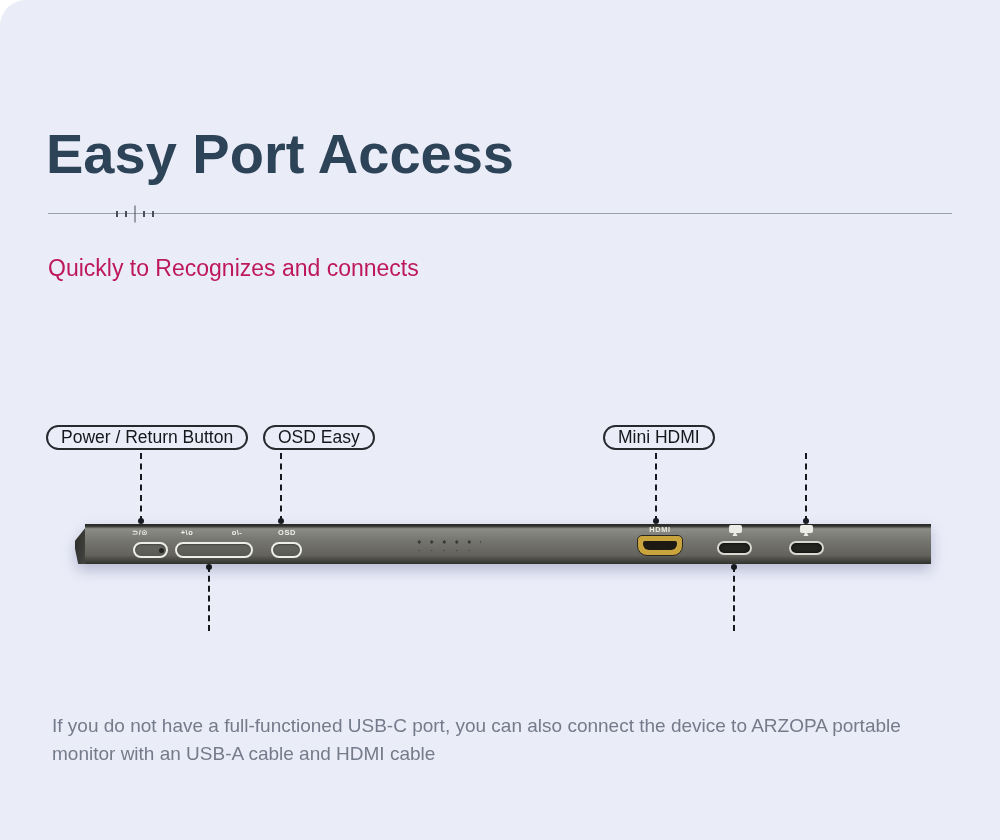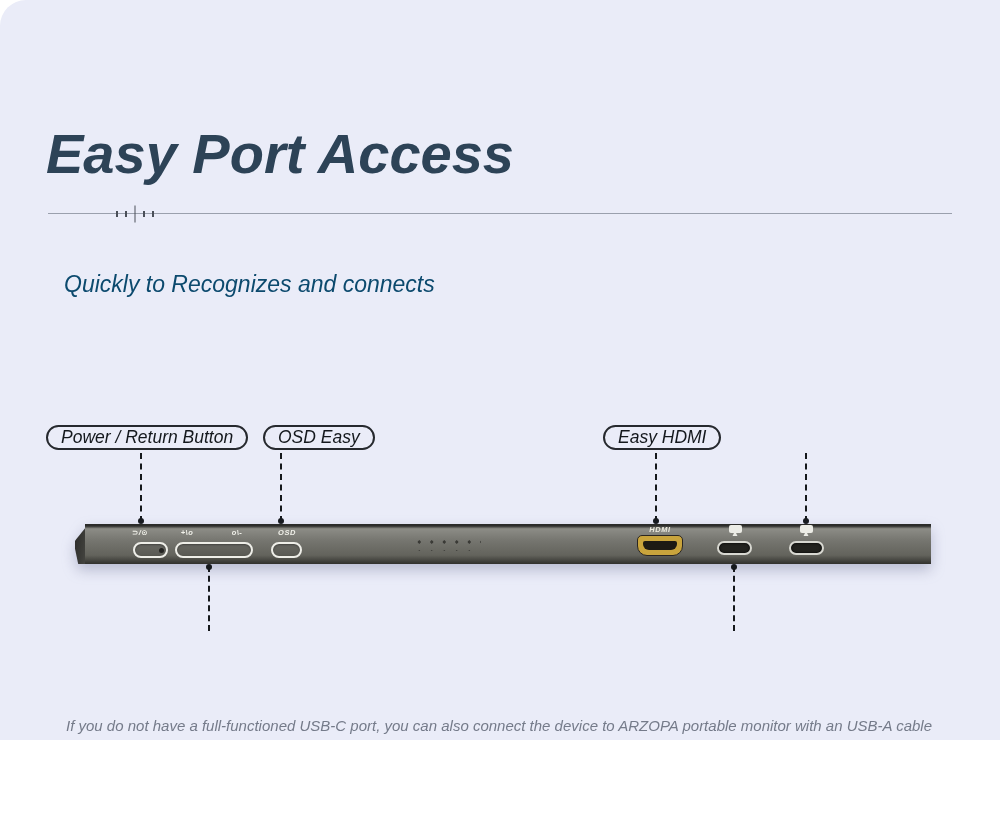--- a/index.html
+++ b/index.html
@@ -1,32 +1,32 @@
 <!DOCTYPE html>
 <html><head>
 <meta charset="utf-8">
 <style>
   html,body{margin:0;padding:0;background:#ffffff;}
   *{box-sizing:border-box;font-family:"Liberation Sans","DejaVu Sans",sans-serif;}
   #canvas{
-    position:relative;width:1000px;height:740px;overflow:hidden;
-    background:#eaecf8;border-top-left-radius:26px;font-style:italic;
+    position:relative;width:1000px;height:840px;overflow:hidden;
+    background:#eaecf8;border-top-left-radius:26px;
   }
   
   .title{
     position:absolute;left:46px;top:126px;margin:0;
     font-size:56px;font-weight:700;color:#2d4357;letter-spacing:0;line-height:1;
   }
   .divider{position:absolute;left:48px;top:213px;width:904px;height:1px;background:#9aa0ad;}
   .divider .tick{position:absolute;background:#4a4f58;top:50%;transform:translate(-50%,-50%);}
   .tick.small{width:2px;height:6px;}
   .tick.tall{width:1px;height:17px;}
   .subtitle{
-    position:absolute;left:48px;top:255px;margin:16px;
-    font-size:23px;color:#0c4a6e;font-weight:400;
+    position:absolute;left:48px;top:255px;margin:0;
+    font-size:23px;color:#be185d;font-weight:400;
   }
   
   .pill{
     position:absolute;height:25px;display:inline-flex;align-items:center;
     padding:0 13px;border:2px solid #26292e;border-radius:999px;
     font-size:17.5px;color:#14181d;white-space:nowrap;background:transparent;
   }
   
   .dash{position:absolute;width:0;border-left:2px dashed #15181c;}
   .dash::after{
@@ -84,22 +84,22 @@
   .usbc{
     position:absolute;width:35px;height:14px;border:2px solid #d8d8d1;
     border-radius:999px;background:#23231f;box-shadow:inset 0 0 3px #000;
   }
   .mon-icon{position:absolute;width:14px;height:13px;transform:translateX(-50%);}
   .mon-icon .screen{width:13px;height:8px;margin:0 auto;background:#ecece6;border-radius:2px;}
   .mon-icon .stand{width:7px;height:3px;margin:0 auto;background:#ecece6;
     clip-path:polygon(15% 100%,85% 100%,65% 0,35% 0);}
   
   .footnote{
-    position:absolute;left:66px;top:712px;width:872px;margin:0;
-    font-size:15px;line-height:28px;color:#757b8a;font-weight:400;
+    position:absolute;left:52px;top:712px;width:872px;margin:0;
+    font-size:19px;line-height:28px;color:#757b8a;font-weight:400;
   }
 </style>
 </head>
 <body>
 
 <div id="canvas">
 
   <h1 class="title">Easy Port Access</h1>
 
   <div class="divider">
@@ -112,21 +112,21 @@
 
   <p class="subtitle">Quickly to Recognizes and connects</p>
 
   <div class="pill" style="left:46px;top:425px">
       <span>Power / Return Button</span>
     </div>
   <div class="pill" style="left:263px;top:425px">
       <span>OSD Easy</span>
     </div>
   <div class="pill" style="left:603px;top:425px">
-      <span>Easy HDMI</span>
+      <span>Mini HDMI</span>
     </div>
 
   <div class="dash to-bar-top" style="left:140px;top:453px;height:69px"></div>
   <div class="dash to-bar-top" style="left:280px;top:453px;height:69px"></div>
   <div class="dash to-bar-top" style="left:655px;top:453px;height:69px"></div>
   <div class="dash to-bar-top" style="left:805px;top:453px;height:69px"></div>
 
   <div class="bar">
     <div class="bar-cap-left"></div>
     <div class="bar-main"></div>

